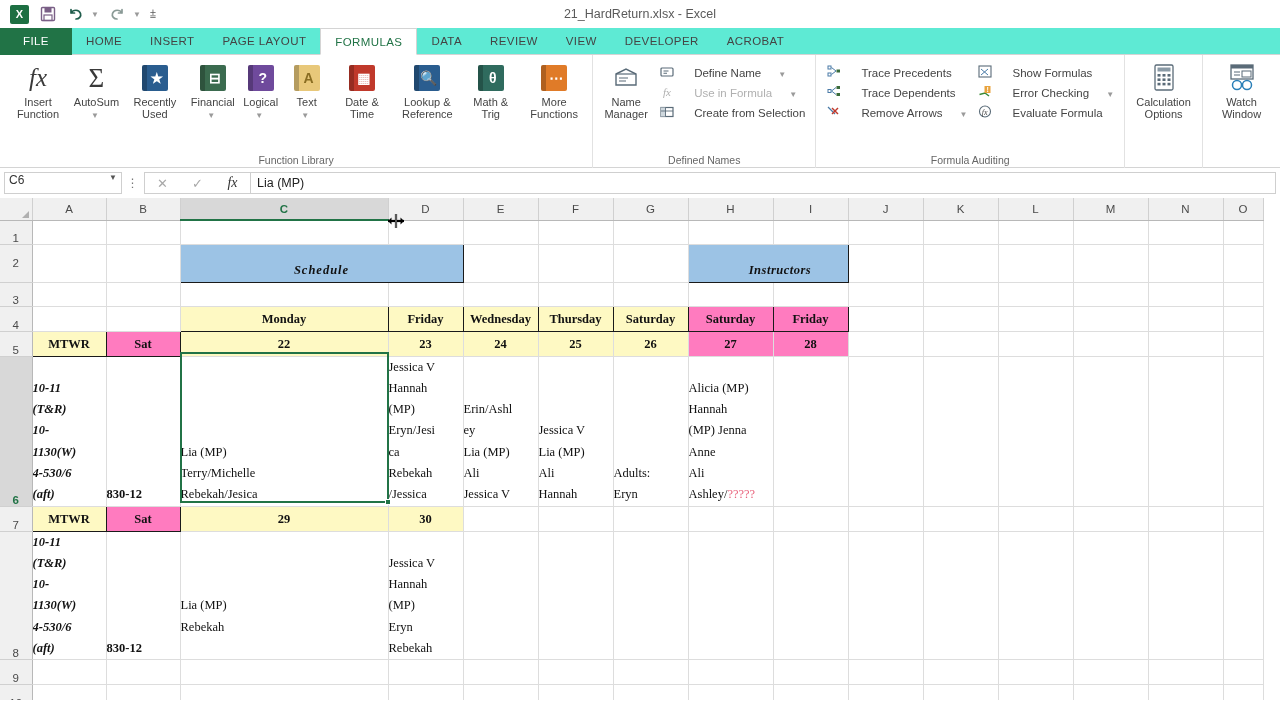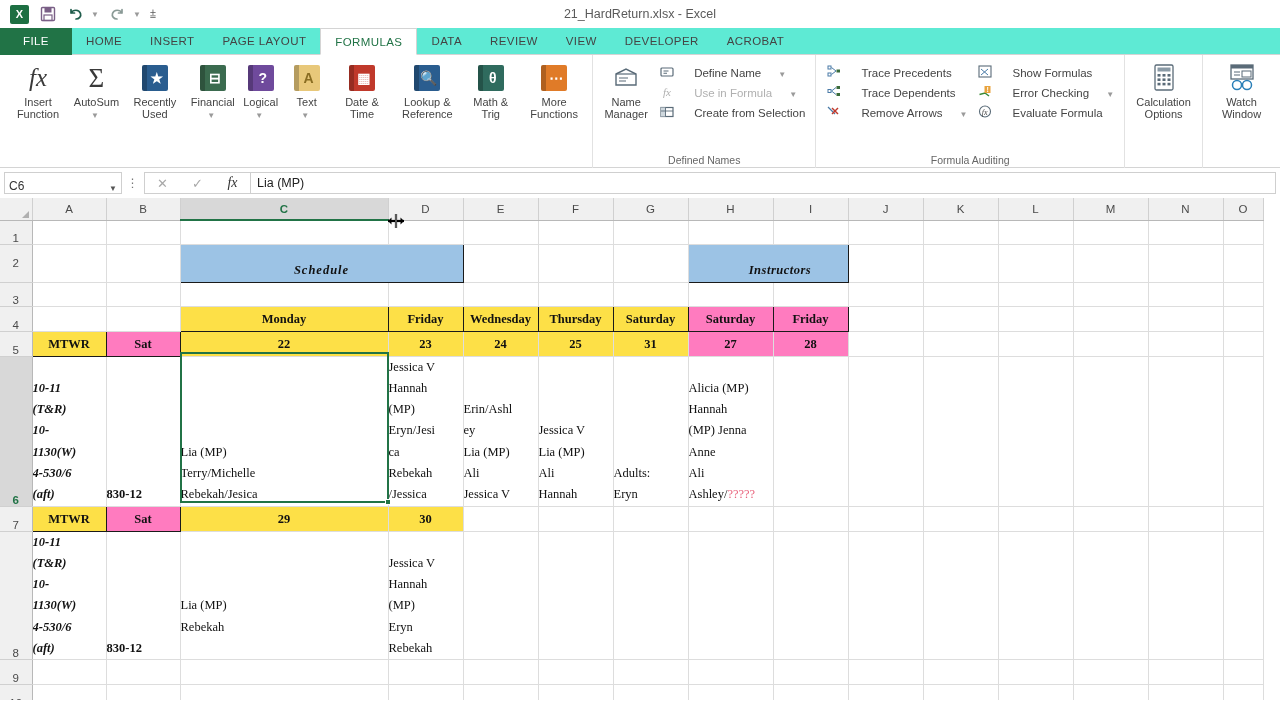--- a/index.html
+++ b/index.html
@@ -77,21 +77,21 @@
 
   .smallcol { display:flex; flex-direction:column; gap:1px; padding-top:3px; }
   .smallbtn { display:flex; align-items:flex-end; gap:20px; padding:2px 5px; font-size:11.5px; color:#444; white-space:nowrap; }
   .smallbtn.dim { color:#b0b0b0; }
   .sico { width:15px; height:15px; display:flex; align-items:center; justify-content:center; font-size:12px; }
 
   
   .fbar { height:30px; display:flex; align-items:center; padding:3px 4px; background:#fff; gap:0; }
   .namebox {
     width:118px; height:22px; border:1px solid #cfcfcf; background:#fff;
-    display:flex; align-items:flex-end; padding:0 4px; font-size:12px; color:#333;
+    display:flex; align-items:flex-start; padding:0 4px; font-size:12px; color:#333;
     position:relative;
   }
   .namebox .nb-val{flex:1;}
   .namebox .nb-caret{font-size:8px;color:#555;}
   .fbar-dots { width:22px; text-align:center; color:#777; font-size:12px; letter-spacing:1px; }
   .fbtns { display:flex; align-items:center; height:22px; border:1px solid #cfcfcf; border-right:none; background:#fff; }
   .fbtn { width:35px; text-align:center; color:#a8a8a8; font-size:13px; }
   .fbtn.fxb { color:#333; font-family:"Liberation Serif",serif; font-style:italic; font-size:14px; }
   .finput {
     flex:1; height:22px; border:1px solid #cfcfcf; background:#fff;
@@ -121,21 +121,21 @@
     width:32px; background:#f0f0f0; border-right:1px solid #b8b8b8; border-bottom:1px solid #d0d0d0;
     font-size:11.5px; color:#4a4a4a; text-align:center; vertical-align:bottom; padding-bottom:1px;
   }
   td.rowh.sel { background:#d8d8d8; color:#217346; font-weight:bold; }
   td.cell {
     border-right:1px solid #ddd; border-bottom:1px solid #ddd;
     vertical-align:bottom; font-size:12.5px; color:#111;
     font-family:"Liberation Serif", serif;
     padding:0 3px; overflow:hidden; white-space:pre-line; line-height:21.3px;
   }
-  .green { background:#fde047; }
+  .green { background:#fef9c3; }
   .pink  { background:#FF7BBF; }
   .blue  { background:#9CC3E5; }
   .ctr { text-align:center; }
   .bold { font-weight:bold; }
   .ital { font-style:italic; font-weight:bold; }
   .bbox { border:1.5px solid #1a1a1a !important; }
   .title-cell {
     font-family:"Liberation Serif", serif; font-style:italic; font-weight:bold;
     font-size:17px; color:#111; text-align:center; vertical-align:middle;
     letter-spacing:1px;
@@ -288,20 +288,21 @@
       <div class="bigbtn">
         <span class="glyph">
             <span class="book bk-orange">
               <span>⋯</span>
             </span>
           </span>
         <span class="lbl">More
 Functions</span>
       </div>
     </div>
+    <div class="group-label">Function Library</div>
   </div>
 
   <div class="group">
     <div class="group-body">
       <div class="bigbtn">
         <span class="glyph">
           <svg width="28" height="26" viewBox="0 0 28 26">
               <path d="M4 9 L14 4 L24 9 L24 20 L4 20 Z" fill="none" stroke="#5a6b78" stroke-width="1.4"></path>
               <path d="M4 9 L24 9" stroke="#5a6b78" stroke-width="1.2"></path>
               <path d="M7 13 h9 M7 16 h7" stroke="#5a6b78" stroke-width="1.2"></path>
@@ -593,21 +594,21 @@
     </tr>
 
     <tr style="height:25px">
       <td class="rowh">5</td>
       <td class="cell green bbox ctr bold midv">MTWR</td>
       <td class="cell pink bbox ctr bold midv">Sat</td>
       <td class="cell green ctr bold midv">22</td>
       <td class="cell green ctr bold midv">23</td>
       <td class="cell green ctr bold midv">24</td>
       <td class="cell green ctr bold midv">25</td>
-      <td class="cell green ctr bold midv">31</td>
+      <td class="cell green ctr bold midv">26</td>
       <td class="cell pink ctr bold midv">27</td>
       <td class="cell pink ctr bold midv">28</td>
       <td class="cell"></td>
       <td class="cell"></td>
       <td class="cell"></td>
       <td class="cell"></td>
       <td class="cell"></td>
       <td class="cell"></td>
     </tr>
 

